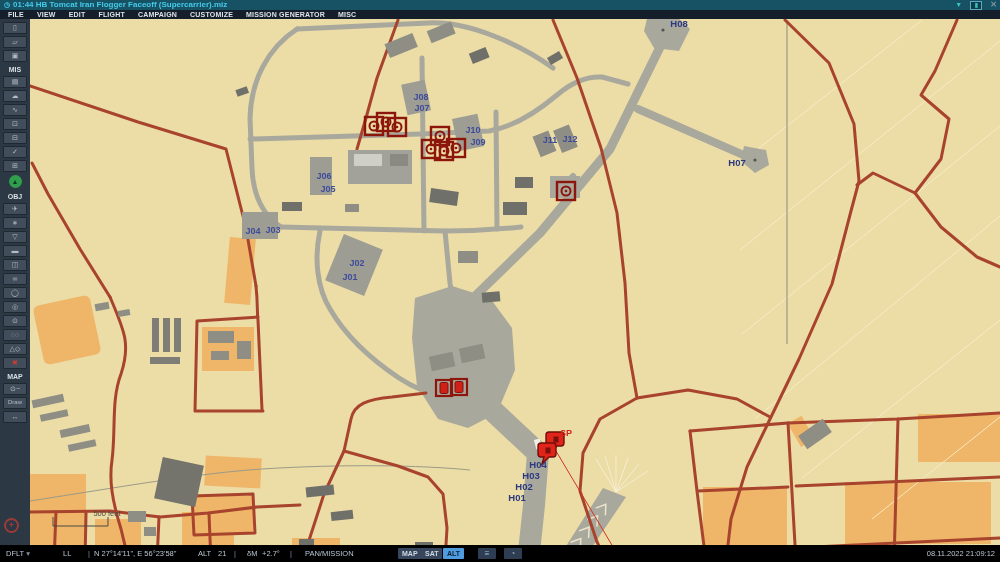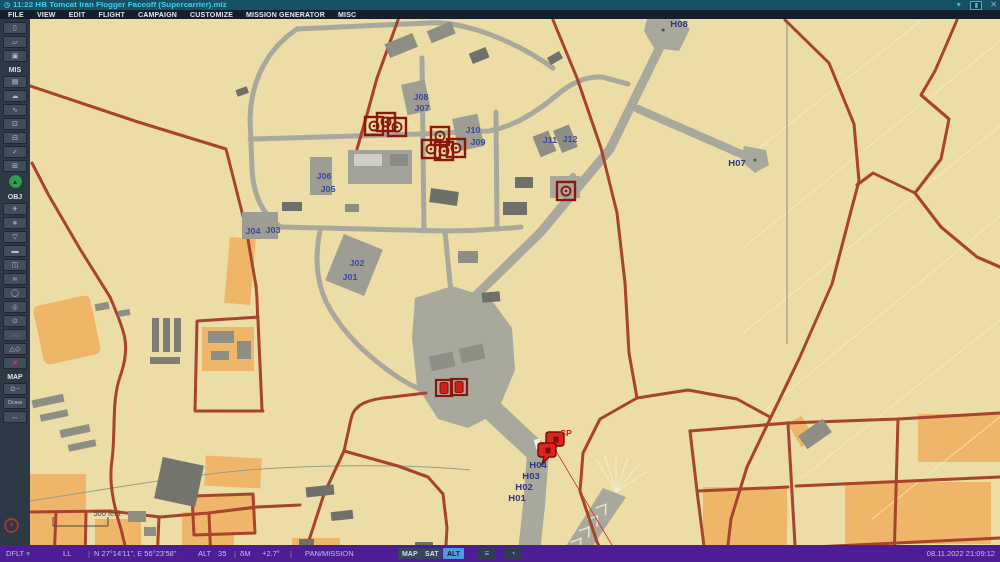--- a/index.html
+++ b/index.html
@@ -32,37 +32,37 @@
     border:2px solid #9c3a38;color:#9c3a38;font-size:9px;line-height:10px;text-align:center;font-weight:bold;}
   
   .map{position:absolute;left:30px;top:19px;width:970px;height:526px;text-decoration:underline;}
   .map svg{display:block;}
   .map text{font-family:"Liberation Sans",sans-serif;}
   text.lbl-j{fill:#3e4b9b;font-size:9px;font-weight:bold;}
   text.lbl-h{fill:#2c3a80;font-size:9.5px;font-weight:bold;}
   text.lbl-sp{fill:#cf241b;font-size:9px;font-weight:bold;}
   text.lbl-scale{fill:#4a4a42;font-size:7.5px;}
   
-  .statusbar{position:absolute;left:0;top:545px;width:1000px;height:17px;background:#4c1d95;
+  .statusbar{position:absolute;left:0;top:545px;width:1000px;height:17px;background:#000000;
     color:#b9c5d1;font-size:7.5px;}
   .statusbar .it{position:absolute;top:0;height:17px;line-height:17px;white-space:nowrap;}
   .sb-btn{position:absolute;top:3px;height:11px;line-height:11px;padding:0 4px;background:#37465c;
     border-radius:1px;color:#cfd9e3;font-size:7px;font-weight:bold;}
   .sb-btn.active{background:#4f9be0;color:#0e2233;}
   .sb-ico{position:absolute;top:3px;width:18px;height:11px;line-height:11px;text-align:center;
     background:#2f3d52;border-radius:1px;color:#9cc4ee;font-size:8px;}
   .dim{color:#7e8ea0;}
 </style>
 </head>
 <body>
 
 <div class="screen">
 
   <div class="titlebar">
-    <span class="clock">◷</span><span>11:22 HB Tomcat Iran Flogger Faceoff (Supercarrier).miz</span>
+    <span class="clock">◷</span><span>01:44 HB Tomcat Iran Flogger Faceoff (Supercarrier).miz</span>
     <span class="tb-right">
       <span class="wifi">▼</span>
       <span class="ctrlbox">▮</span>
       <span class="closex">✕</span>
     </span>
   </div>
 
   <div class="menubar">
     <span>FILE</span>
     <span>VIEW</span>
@@ -337,23 +337,23 @@
         </g>
   </svg>
   </div>
 
   <div class="statusbar">
     <span class="it" style="left:6px"><span>DFLT</span> <span class="dim">▾</span></span>
     <span class="it" style="left:63px">LL</span>
     <span class="it dim" style="left:88px">|</span>
     <span class="it" style="left:94px">N 27°14'11", E 56°23'58"</span>
     <span class="it" style="left:198px">ALT</span>
-    <span class="it" style="left:218px">35</span>
+    <span class="it" style="left:218px">21</span>
     <span class="it dim" style="left:234px">|</span>
-    <span class="it" style="left:240px">δM</span>
+    <span class="it" style="left:247px">δM</span>
     <span class="it" style="left:262px">+2.7°</span>
     <span class="it dim" style="left:290px">|</span>
     <span class="it" style="left:305px">PAN/MISSION</span>
     <span class="sb-btn" style="left:398px">MAP</span>
     <span class="sb-btn" style="left:421px">SAT</span>
     <span class="sb-btn active" style="left:443px">ALT</span>
     <span class="sb-ico" style="left:478px">≡</span>
     <span class="sb-ico" style="left:504px;color:#9aa8b8">◔</span>
     <span class="it" style="right:5px">08.11.2022 21:09:12</span>
   </div>

